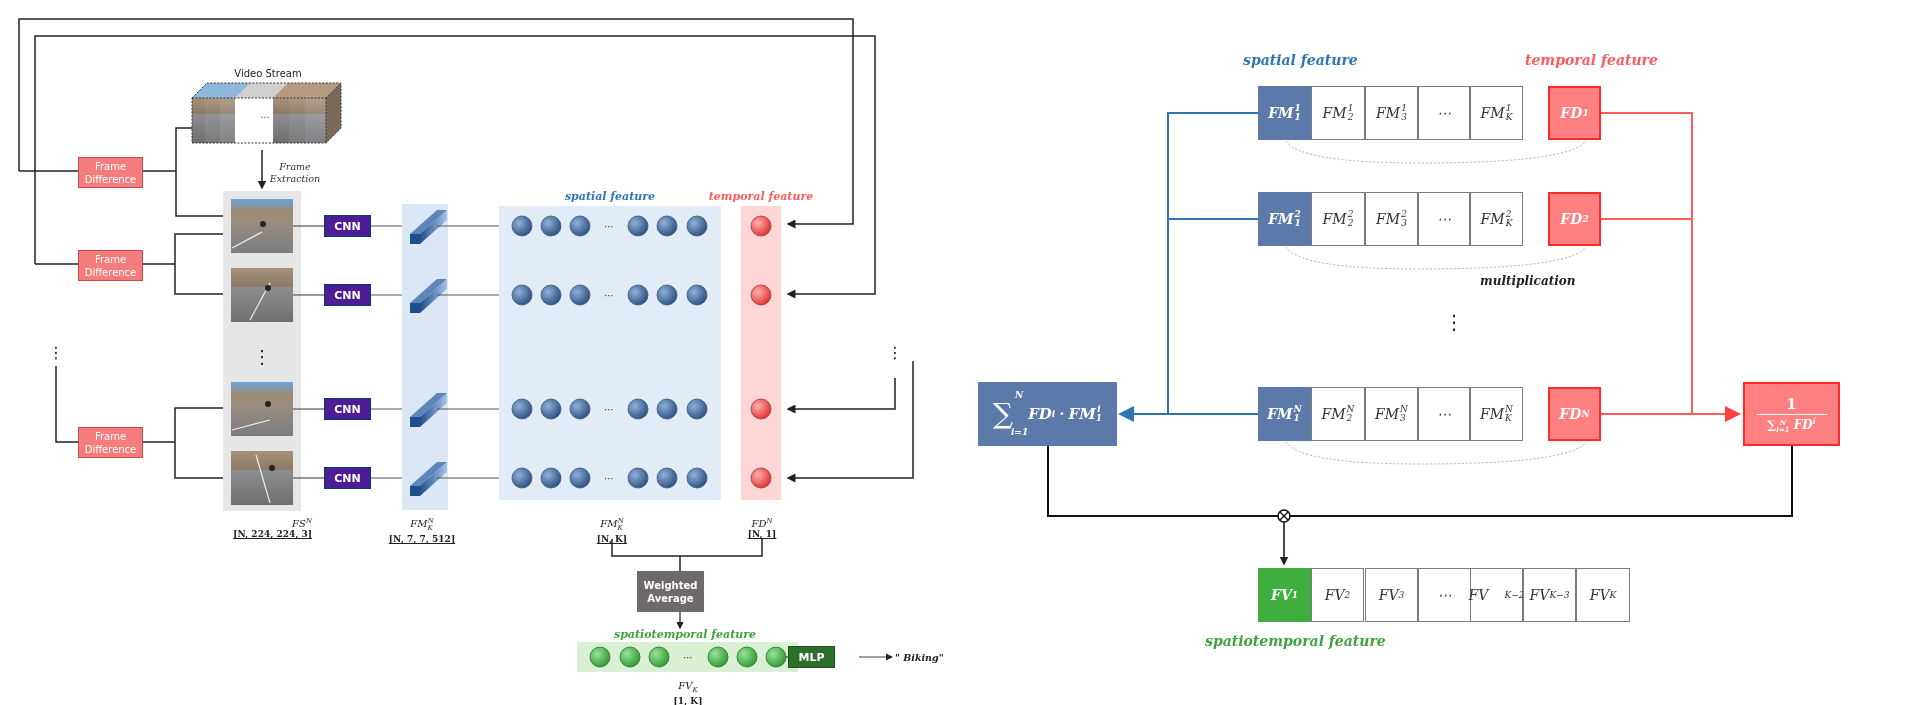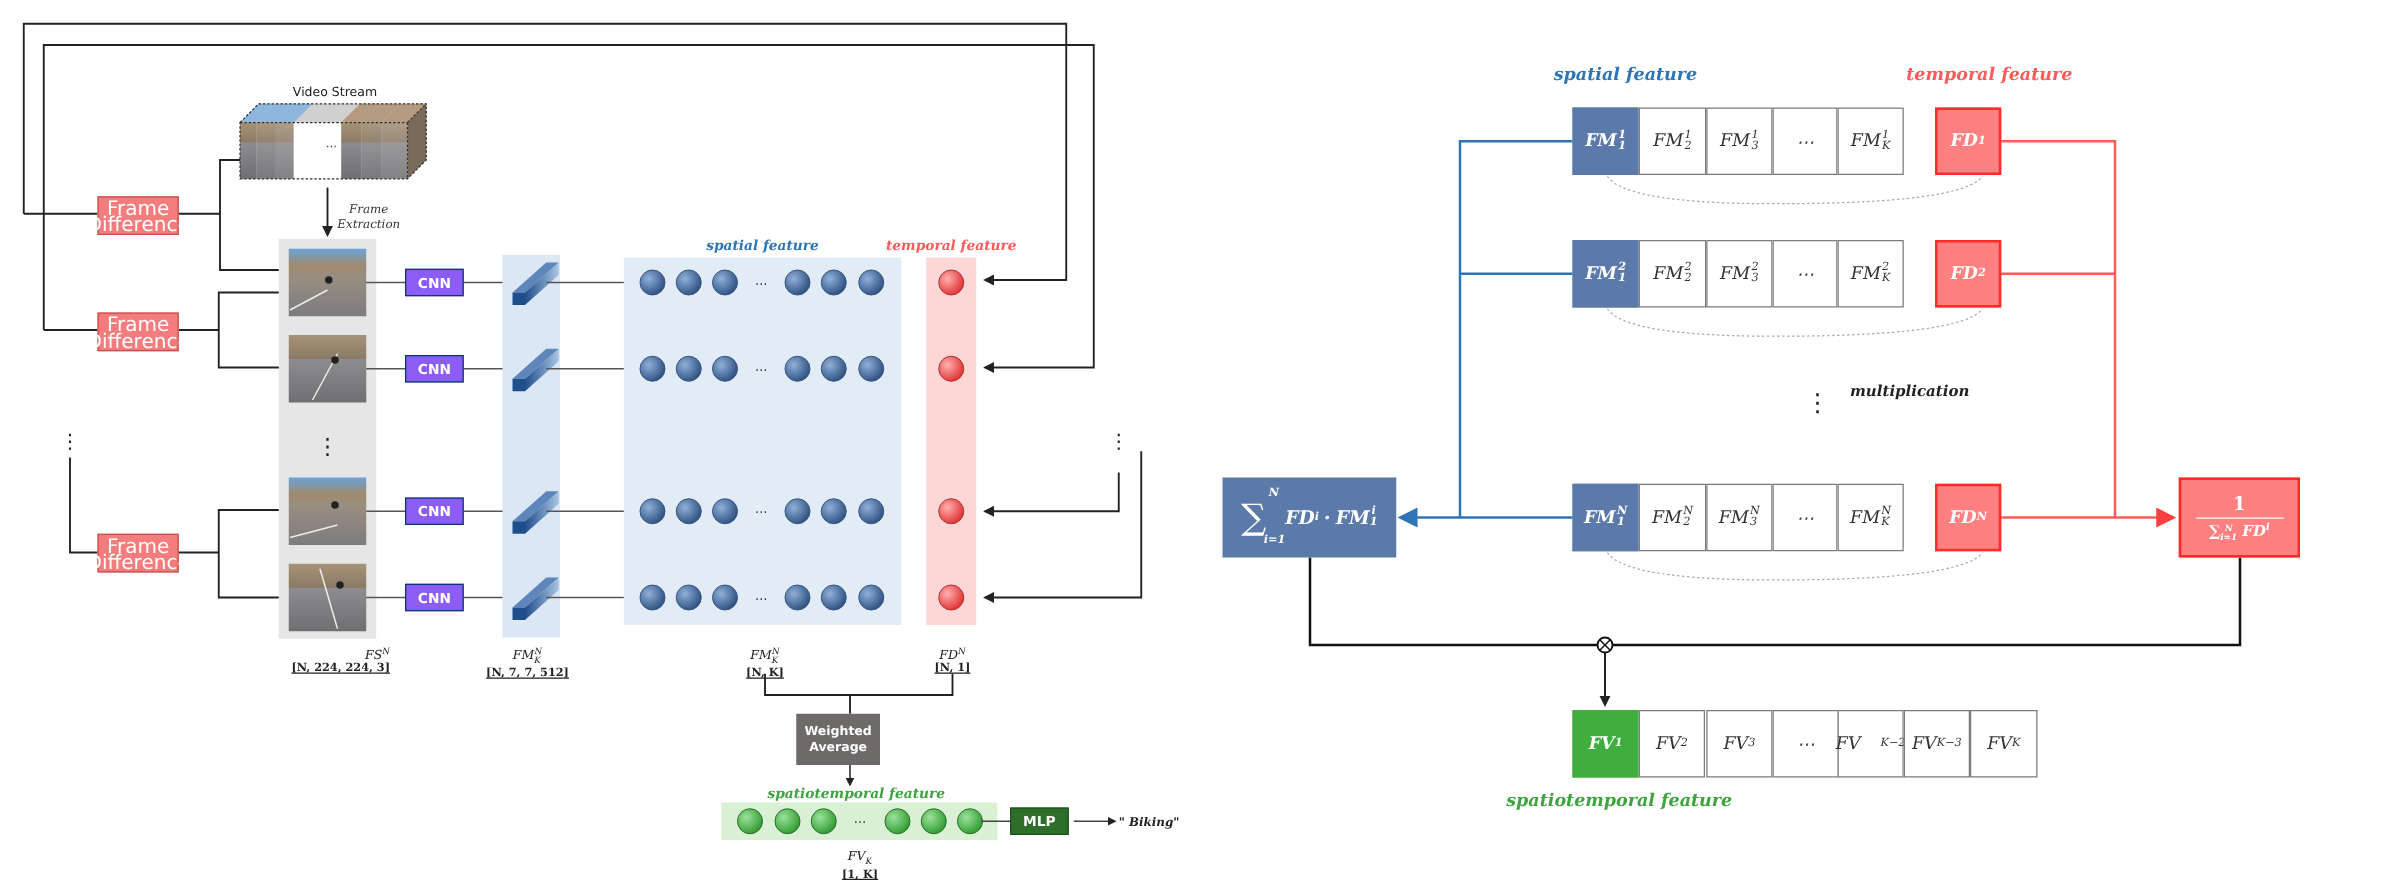--- a/index.html
+++ b/index.html
@@ -2,22 +2,22 @@
 <html><head>
 <meta charset="utf-8">
 <style>
   html, body { margin:0; padding:0; background:#ffffff; }
   body { width:1919px; height:705px; position:relative; overflow:hidden; font-family:"DejaVu Sans", sans-serif; }
   svg#diagram { position:absolute; left:0; top:0; }
   .lbl-sans { font-family:"DejaVu Sans", sans-serif; }
   .lbl-serif { font-family:"DejaVu Serif", serif; font-style:italic; }
   .lbl-bold { font-weight:bold; }
   .box { position:absolute; display:flex; align-items:center; justify-content:center; text-align:center; box-sizing:border-box; }
-  .fd-box { background:#f47c7c; color:#fff; font-size:16px; line-height:13px; border:1px solid #c94c4c; }
-  .cnn-box { background:#8b5cf6; color:#fff; font-size:11px; font-weight:bold; border:1px solid #07376e; }
+  .fd-box { background:#f47c7c; color:#fff; font-size:10px; line-height:13px; border:1px solid #c94c4c; }
+  .cnn-box { background:#4c1d95; color:#fff; font-size:11px; font-weight:bold; border:1px solid #07376e; }
   .wavg-box { background:#6e6a6a; color:#fff; font-size:10px; font-weight:bold; line-height:13px; }
   .mlp-box { background:#2d6e2b; color:#fff; font-size:11px; font-weight:bold; border:1px solid #1f4f1e; }
   .cell { position:absolute; box-sizing:border-box; border:1px solid #7b7b7b; display:flex; align-items:center; justify-content:center; font-family:"DejaVu Serif", serif; font-style:italic; font-size:14px; color:#333; background:#fff; }
   .cell.blue { background:#5b7aa9; color:#fff; border-color:#5b7aa9; }
   .cell.red { background:#ff8080; color:#fff; border:2px solid #ff2a2a; }
   .cell.green { background:#3fae3f; color:#fff; border-color:#3fae3f; }
   .math sub, .math sup { font-size:9px; }
   .caption { position:absolute; text-align:center; font-family:"DejaVu Serif", serif; font-size:10px; color:#222; line-height:11px; }
   .caption .bold { font-weight:bold; font-style:normal; font-size:9px;text-decoration:underline; }
   .title-lbl { position:absolute; font-family:"DejaVu Serif", serif; font-style:italic; font-weight:bold; }
@@ -263,21 +263,21 @@
   </div>
 
 <div class="box cnn-box" style="left:324px;top:215px;width:47px;height:22px;">CNN</div>
 <div class="box cnn-box" style="left:324px;top:284px;width:47px;height:22px;">CNN</div>
 <div class="box cnn-box" style="left:324px;top:398px;width:47px;height:22px;">CNN</div>
 <div class="box cnn-box" style="left:324px;top:467px;width:47px;height:22px;">CNN</div>
 
 <div class="box wavg-box" style="left:637px;top:571px;width:67px;height:41px;">
     <span style="width:60px;">Weighted Average</span>
   </div>
-<div class="box mlp-box" style="left:808px;top:646px;width:47px;height:22px;">MLP</div>
+<div class="box mlp-box" style="left:788px;top:646px;width:47px;height:22px;">MLP</div>
 
 <div class="caption" style="left:212px;top:516px;width:100px;text-align:right;">
   <div style="font-style:italic;">FS<sup style="font-size:7px;">N</sup></div>
   <div class="bold">[N, 224, 224, 3]</div>
 </div>
 <div class="caption" style="left:372px;top:516px;width:100px;">
   <div style="font-style:italic;">FM<sub style="font-size:7px;">K</sub><sup style="font-size:7px;margin-left:-5px;">N</sup></div>
   <div class="bold">[N, 7, 7, 512]</div>
 </div>
 <div class="caption" style="left:572px;top:516px;width:80px;">
@@ -288,21 +288,21 @@
   <div style="font-style:italic;">FD<sup style="font-size:7px;">N</sup></div>
   <div class="bold">[N, 1]</div>
 </div>
 <div class="caption" style="left:648px;top:680px;width:80px;">
   <div style="font-style:italic;">FV<sub style="font-size:7px;">K</sub></div>
   <div class="bold">[1, K]</div>
 </div>
 
 <div class="title-lbl" style="left:1243px;top:52px;font-size:14px;color:#2e75b6;">spatial feature</div>
 <div class="title-lbl" style="left:1525px;top:52px;font-size:14px;color:#ff5b5b;">temporal feature</div>
-<div class="title-lbl" style="left:1480px;top:274px;font-size:12px;color:#222;margin-top:32px;">multiplication</div>
+<div class="title-lbl" style="left:1480px;top:274px;font-size:12px;color:#222;">multiplication</div>
 <div class="title-lbl" style="left:1205px;top:633px;font-size:14px;color:#3fa33f;">spatiotemporal feature</div>
 <div style="position:absolute;left:1444px;top:310px;font-size:20px;color:#222;">⋮</div>
 
 <div id="fm-rows">
     <div class="cell math blue" style="left: 1258px; top: 86px; width: 53px; height: 54px; font-weight: bold;">
       <span>FM</span>
       <span style="display: inline-flex; flex-direction: column; font-size: 9px; line-height: 1; margin-left: 1px;">
         <span>1</span>
         <span>1</span>
       </span>

